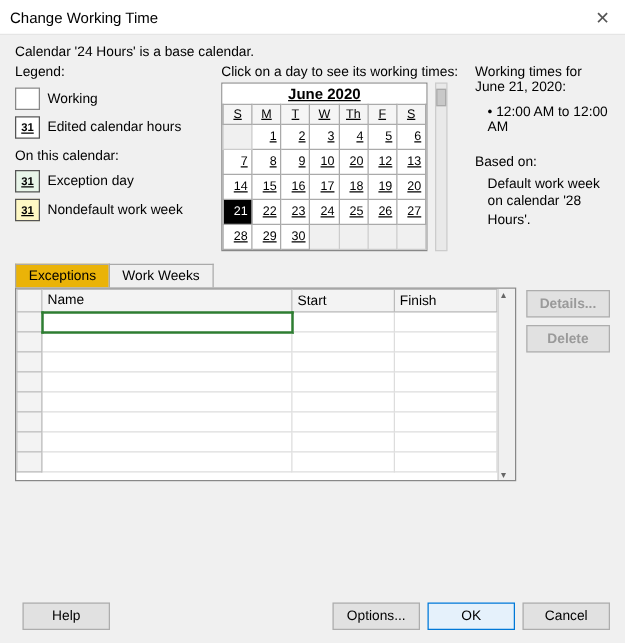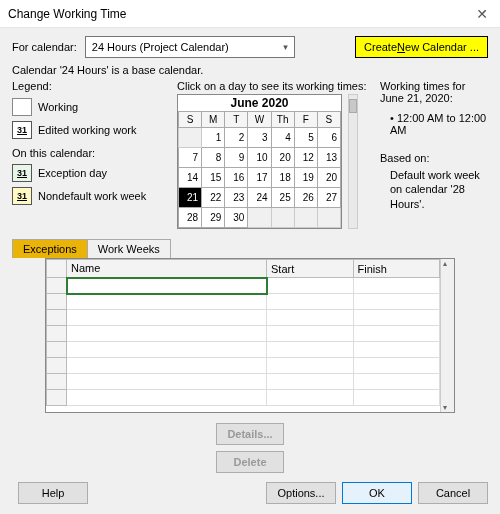--- a/index.html
+++ b/index.html
@@ -18,39 +18,39 @@
 .legend { width: 155px; }
 .legend h4 { font-weight: normal; margin-bottom: 6px; }
 .leg-item { display: flex; align-items: center; gap: 6px; margin: 5px 0; }
 .swatch { width: 20px; height: 18px; border: 1px solid #888; background: #fff; display:flex; align-items:center; justify-content:center; font-size:9px; font-weight:bold;}
 .swatch.nonwork { background: #d9d9d9; }
 .swatch.edit { background:#fff; text-decoration: underline; border:1px solid #555;}
 .swatch.excep { background:#e8f5e9; text-decoration: underline; border:1px solid #555;}
 .swatch.nondef { background:#fff9c4; text-decoration: underline; border:1px solid #555;}
 .cal-col { width: 193px; }
 .cal-col .hint { margin-bottom: 2px; }
-.cal-wrap { display:flex; gap:6px;}
+.cal-wrap { display:flex; gap:6px;text-decoration:underline;}
 .cal { border: 1px solid #888; background:#fff; width:165px;}
 .cal-title { text-align:center; font-weight:bold; font-size:12px; background:#fff; padding:1px 0;}
 .cal table { width:100%; border-collapse: collapse; table-layout: fixed;}
 .cal th { border:1px solid #aaa; background:#f5f5f5; font-weight:normal; height:16px; font-size:10px;}
 .cal td { border:1px solid #aaa; height:20px; text-align:right; padding-right:3px; font-size:10px; background:#fff;}
 .cal td.empty { background:#f0f0f0; border:1px solid #ccc;}
 .cal td.sel { background:#000; color:#fff; }
 .vscroll { width:10px; background:#e9e9e9; border:1px solid #ccc; position:relative;}
 .vscroll .thumb { position:absolute; top:4px; left:0; right:0; height:14px; background:#c8c8c8; border:1px solid #aaa;}
 .info-col { flex:1; }
 .info-col .wtitle { margin-bottom:8px; }
 .info-col .bullet { margin-left:10px; margin-bottom:16px;}
 .info-col .based { margin-bottom:4px;}
 .info-col .basedtxt { margin-left:10px; line-height:1.3;}
 .tabs { margin-top:10px; display:flex; }
 .tab { border:1px solid #aaa; border-bottom:none; padding:3px 10px; background:#f0f0f0; margin-right:-1px;}
 .tab.active { background:#eab308; }
-.grid-wrap { display:flex; gap:8px; align-items:center;flex-direction:column;}
+.grid-wrap { display:flex; gap:8px; align-items:flex-start;}
 .grid { border:1px solid #888; background:#fff; width:410px; height:155px; overflow:hidden; display:flex;}
 .grid-main { flex:1; }
 .grid table { width:100%; border-collapse:collapse; table-layout:fixed;}
 .grid th { border:1px solid #bbb; background:#f3f3f3; height:18px; text-align:left; padding-left:4px; font-weight:normal;}
 .grid th.rowhead { width:20px; padding:0;}
 .grid th.name { width:200px;}
 .grid td { border:1px solid #ddd; height:16px;}
 .grid td.rowhead { background:#f3f3f3; border:1px solid #bbb;}
 .grid td.selcell { border:2px solid #2e7d32; }
 .grid .vs { width:14px; background:#f0f0f0; border-left:1px solid #ccc; position:relative;}
@@ -67,45 +67,33 @@
 </head>
 <body>
 
 <div class="titlebar">
   <div class="title">Change Working Time</div>
   <div class="close">✕</div>
 </div>
 
 <div class="content">
 
-  <div class="row">
-    <span>For calendar:</span>
-    <div class="combo">
-      <span>24 Hours (Project Calendar)</span>
-      <span class="chev">▾</span>
-    </div>
-    <div class="btn-yellow">
-      <span>Create </span>
-        <u>N</u>
-        <span>ew Calendar ...</span>
-    </div>
-  </div>
 
   <div class="subtext">Calendar '24 Hours' is a base calendar.</div>
 
   <div class="cols">
     <div class="legend">
       <h4>Legend:</h4>
       <div class="leg-item">
           <span class="swatch"></span>
           <span>Working</span>
         </div>
       <div class="leg-item">
           <span class="swatch edit">31</span>
-          <span>Edited working work</span>
+          <span>Edited calendar hours</span>
         </div>
       <div style="margin:8px 0 4px;">On this calendar:</div>
       <div class="leg-item">
           <span class="swatch excep">31</span>
           <span>Exception day</span>
         </div>
       <div class="leg-item">
           <span class="swatch nondef">31</span>
           <span>Nondefault work week</span>
         </div>

